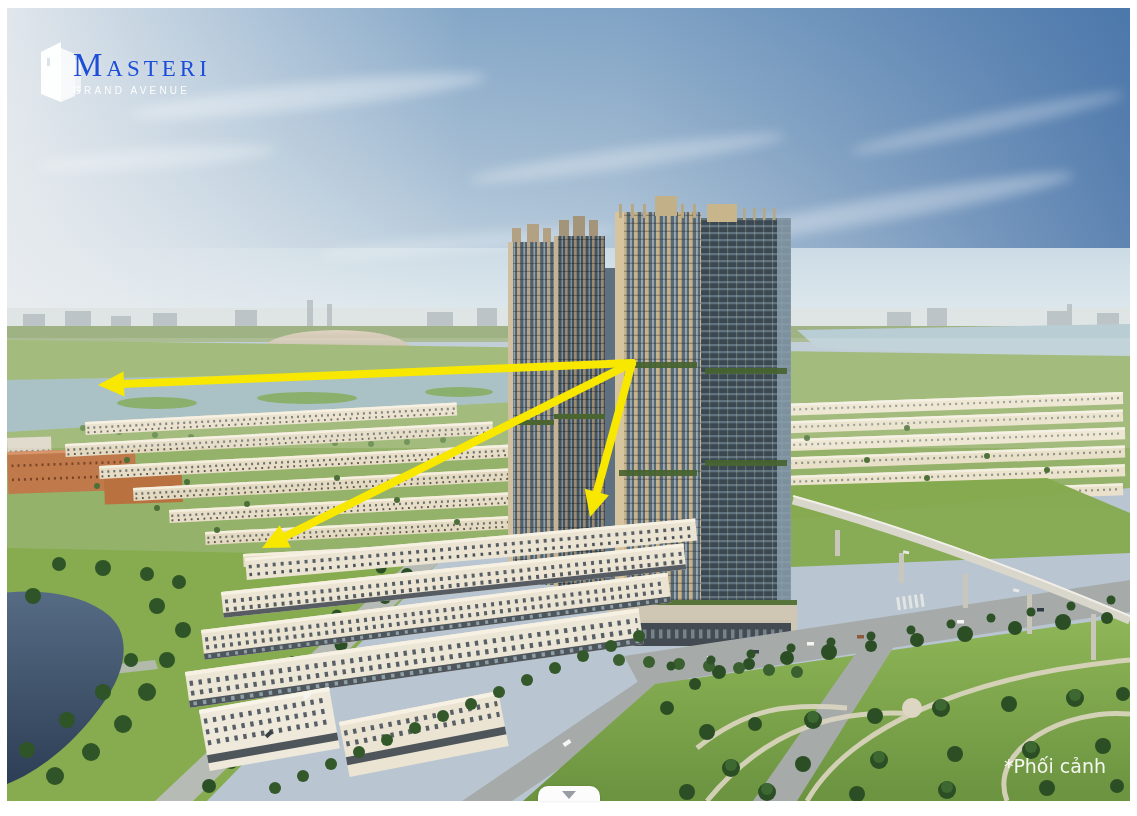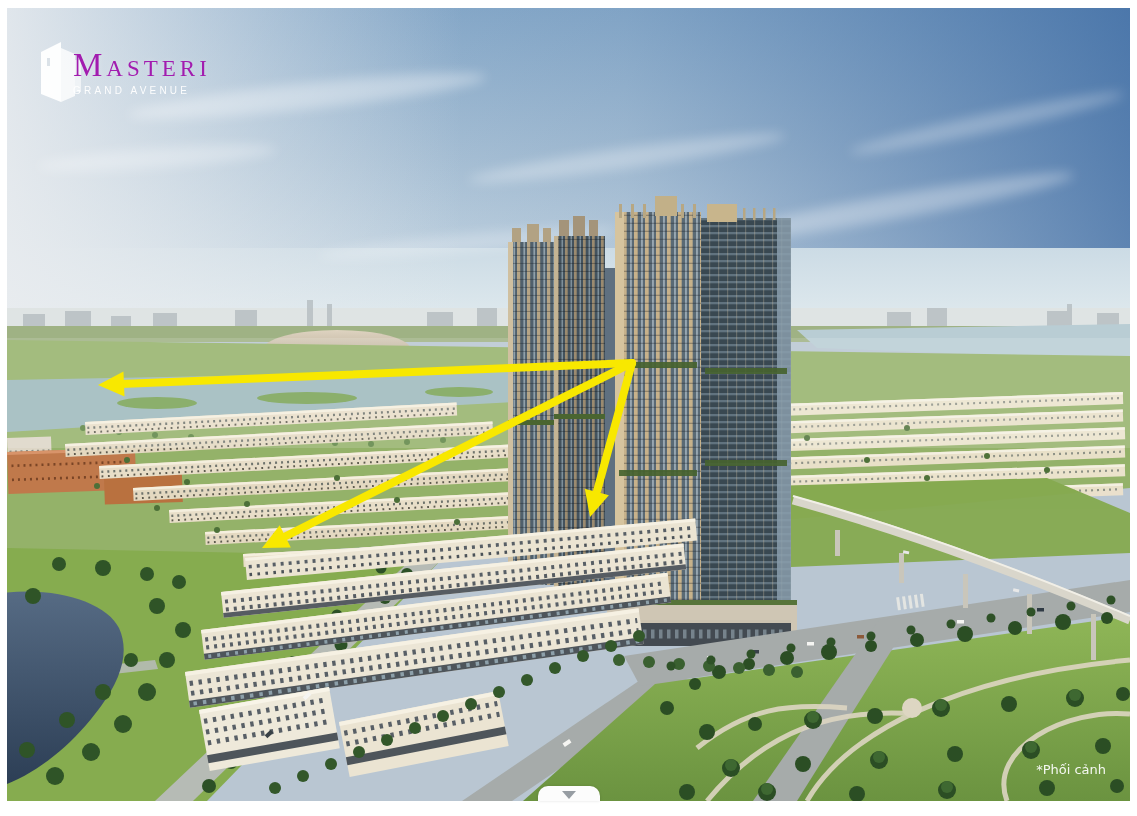--- a/index.html
+++ b/index.html
@@ -5,25 +5,25 @@
   html,body{margin:0;padding:0;background:#ffffff;}
   .page{position:relative;width:1137px;height:816px;background:#ffffff;overflow:hidden;
         font-family:"Liberation Sans",sans-serif;}
   .canvas{position:absolute;left:7px;top:8px;width:1123px;height:793px;overflow:hidden;background:#b9c6d2;}
   .scene{position:absolute;left:0;top:0;width:100%;height:100%;display:block;}
   
   .logo{position:absolute;left:28px;top:30px;display:flex;align-items:center;color:#fff;z-index:5;}
   .logo-glyph{width:50px;height:68px;margin-right:-12px;flex:0 0 auto;}
   .logo-text{display:flex;flex-direction:column;}
   .brand{font-family:"Liberation Serif",serif;font-size:23px;letter-spacing:4px;line-height:1;
-         color:#a21caf;text-shadow:0 0 6px rgba(255,255,255,.25);white-space:nowrap;}
+         color:#1d4ed8;text-shadow:0 0 6px rgba(255,255,255,.25);white-space:nowrap;}
   .brand .cap{font-size:33px;}
   .tagline{font-size:10px;letter-spacing:3.2px;margin-top:3px;color:#fff;opacity:.95;white-space:nowrap;}
   
-  .watermark{position:absolute;right:24px;bottom:24px;color:#fff;font-size:13px;opacity:.92;
+  .watermark{position:absolute;right:24px;bottom:24px;color:#fff;font-size:19px;opacity:.92;
              font-family:"DejaVu Sans","Liberation Sans",sans-serif;z-index:5;}
   
   .scroll-tab{position:absolute;left:50%;transform:translateX(-50%);bottom:15px;width:62px;height:15px;
               background:#fcfcfc;border-radius:10px 10px 0 0;z-index:6;display:flex;align-items:center;
               justify-content:center;box-shadow:0 0 3px rgba(0,0,0,.12);cursor:pointer;}
   .chev{width:0;height:0;border-left:7px solid transparent;border-right:7px solid transparent;
         border-top:8px solid #979da3;margin-top:2px;}
   .bottom-bar{position:absolute;left:0;right:0;bottom:0;height:15px;background:#fff;z-index:4;}
 </style>
 </head>

